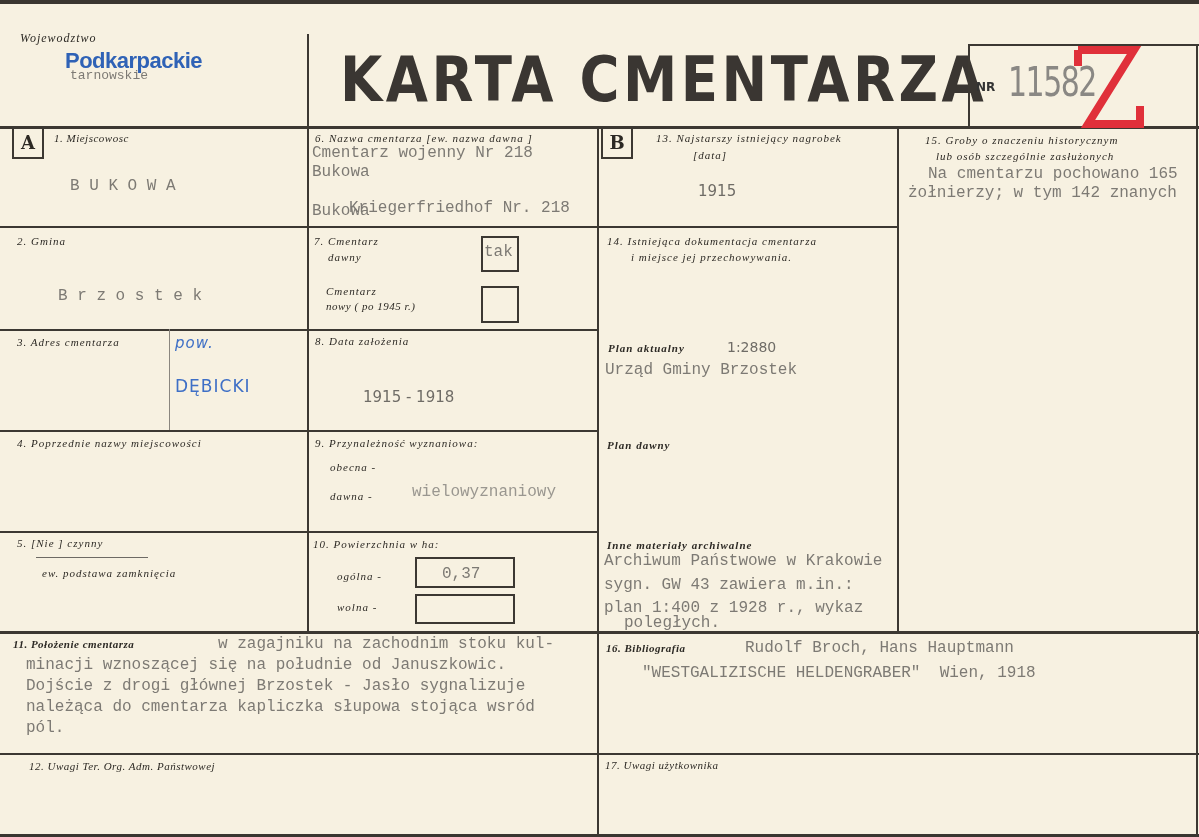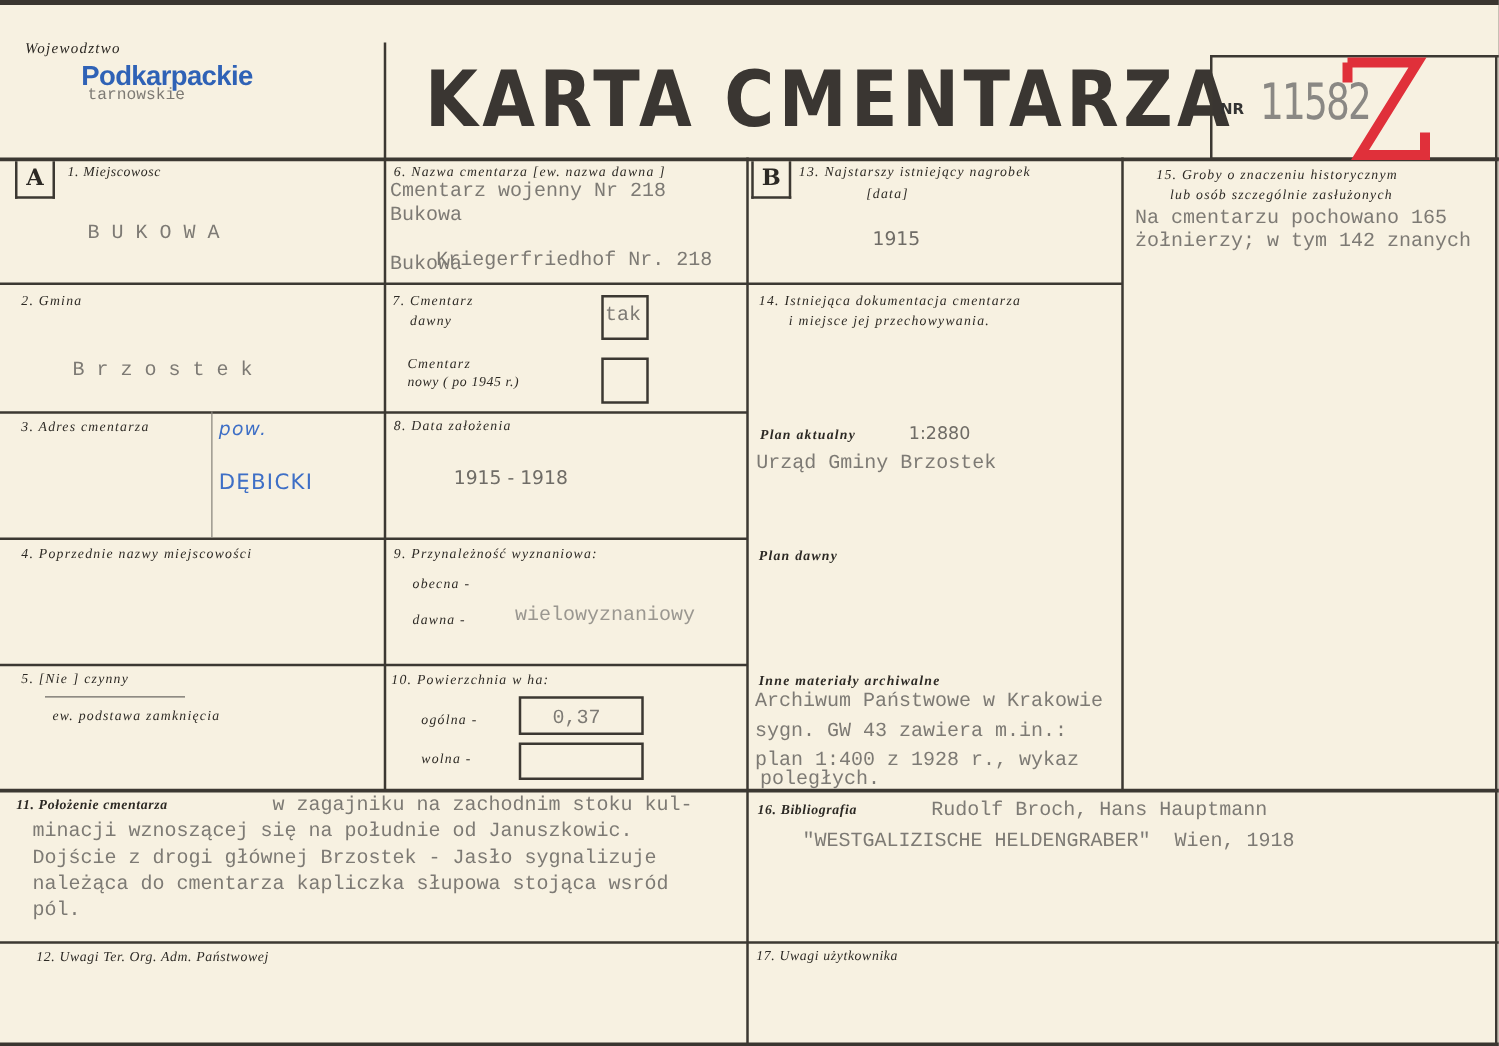--- a/index.html
+++ b/index.html
@@ -83,55 +83,55 @@
 
   <div class="lbl lbl-sm" style="left:314px;top:231px;">7. Cmentarz</div>
   <div class="lbl lbl-sm" style="left:328px;top:247px;">dawny</div>
   <div class="box" style="left:481px;top:232px;width:38px;height:36px;"></div>
   <div class="typed" style="left:484px;top:238px;">tak</div>
   <div class="lbl lbl-sm" style="left:326px;top:281px;">Cmentarz</div>
   <div class="lbl lbl-sm" style="left:326px;top:296px;letter-spacing:0.5px;">nowy ( po 1945 r.)</div>
   <div class="box" style="left:481px;top:282px;width:38px;height:37px;"></div>
 
   <div class="lbl lbl-sm" style="left:315px;top:331px;font-style:italic;">8. Data  założenia</div>
-  <div class="typed-sans" style="left:363px;top:369px;">1915 - 1918</div>
+  <div class="typed-sans" style="left:363px;top:384px;">1915 - 1918</div>
 
   <div class="lbl lbl-sm" style="left:315px;top:433px;">9. Przynależność  wyznaniowa:</div>
   <div class="lbl lbl-sm" style="left:330px;top:457px;">obecna -</div>
   <div class="lbl lbl-sm" style="left:330px;top:486px;">dawna -</div>
   <div class="typed" style="left:412px;top:478px;color:#9a9790;">wielowyznaniowy</div>
 
   <div class="lbl lbl-sm" style="left:313px;top:534px;">10. Powierzchnia  w  ha:</div>
   <div class="lbl lbl-sm" style="left:337px;top:566px;">ogólna -</div>
   <div class="box" style="left:415px;top:553px;width:100px;height:31px;"></div>
   <div class="typed" style="left:442px;top:560px;">0,37</div>
   <div class="lbl lbl-sm" style="left:337px;top:597px;">wolna -</div>
   <div class="box" style="left:415px;top:590px;width:100px;height:30px;"></div>
 
   <div class="letterbox" style="left:601px;top:125px;border-left:2px solid #3c3832;width:32px;">B</div>
 
-  <div class="lbl lbl-sm" style="left:639px;top:128px;">13. Najstarszy  istniejący  nagrobek</div>
+  <div class="lbl lbl-sm" style="left:656px;top:128px;">13. Najstarszy  istniejący  nagrobek</div>
   <div class="lbl lbl-sm" style="left:693px;top:145px;">[data]</div>
   <div class="typed-sans" style="left:698px;top:178px;">1915</div>
 
   <div class="lbl lbl-sm" style="left:607px;top:231px;">14. Istniejąca  dokumentacja  cmentarza</div>
   <div class="lbl lbl-sm" style="left:631px;top:247px;">i  miejsce  jej  przechowywania.</div>
   <div class="lbl lbl-sm" style="left:608px;top:338px;font-weight:bold;">Plan  aktualny</div>
   <div class="typed-sans" style="left:727px;top:335px;font-size:14px;">1:2880</div>
   <div class="typed" style="left:605px;top:356px;">Urząd Gminy Brzostek</div>
   <div class="lbl lbl-sm" style="left:607px;top:435px;font-weight:bold;">Plan  dawny</div>
   <div class="lbl lbl-sm" style="left:607px;top:535px;font-weight:bold;">Inne  materiały  archiwalne</div>
   <div class="typed" style="left:604px;top:547px;">Archiwum Państwowe w Krakowie</div>
   <div class="typed" style="left:604px;top:571px;">sygn. GW 43 zawiera m.in.:</div>
   <div class="typed" style="left:604px;top:594px;">plan 1:400 z 1928 r., wykaz</div>
-  <div class="typed" style="left:608px;top:609px;">poległych.</div>
+  <div class="typed" style="left:624px;top:609px;">poległych.</div>
 
   <div class="lbl lbl-sm" style="left:908px;top:130px;margin-left:17px;">15. Groby  o  znaczeniu  historycznym</div>
   <div class="lbl lbl-sm" style="left:936px;top:146px;">lub  osób  szczególnie  zasłużonych</div>
-  <div class="typed" style="left:908px;top:160px;text-align:right;">Na cmentarzu pochowano 165</div>
+  <div class="typed" style="left:928px;top:160px;text-align:right;">Na cmentarzu pochowano 165</div>
   <div class="typed" style="left:908px;top:179px;">żołnierzy; w tym 142 znanych</div>
 
   <div class="lbl lbl-sm" style="left:13px;top:634px;font-weight:bold;letter-spacing:0.5px;">11. Położenie  cmentarza</div>
   <div class="typed" style="left:218px;top:630px;">w zagajniku na zachodnim stoku kul-</div>
   <div class="typed" style="left:26px;top:651px;">minacji wznoszącej się na południe od Januszkowic.</div>
   <div class="typed" style="left:26px;top:672px;">Dojście z drogi głównej Brzostek - Jasło sygnalizuje</div>
   <div class="typed" style="left:26px;top:693px;">należąca do cmentarza kapliczka słupowa stojąca wsród</div>
   <div class="typed" style="left:26px;top:714px;">pól.</div>
 
   <div class="lbl lbl-sm" style="left:606px;top:638px;font-weight:bold;letter-spacing:0.5px;">16. Bibliografia</div>

